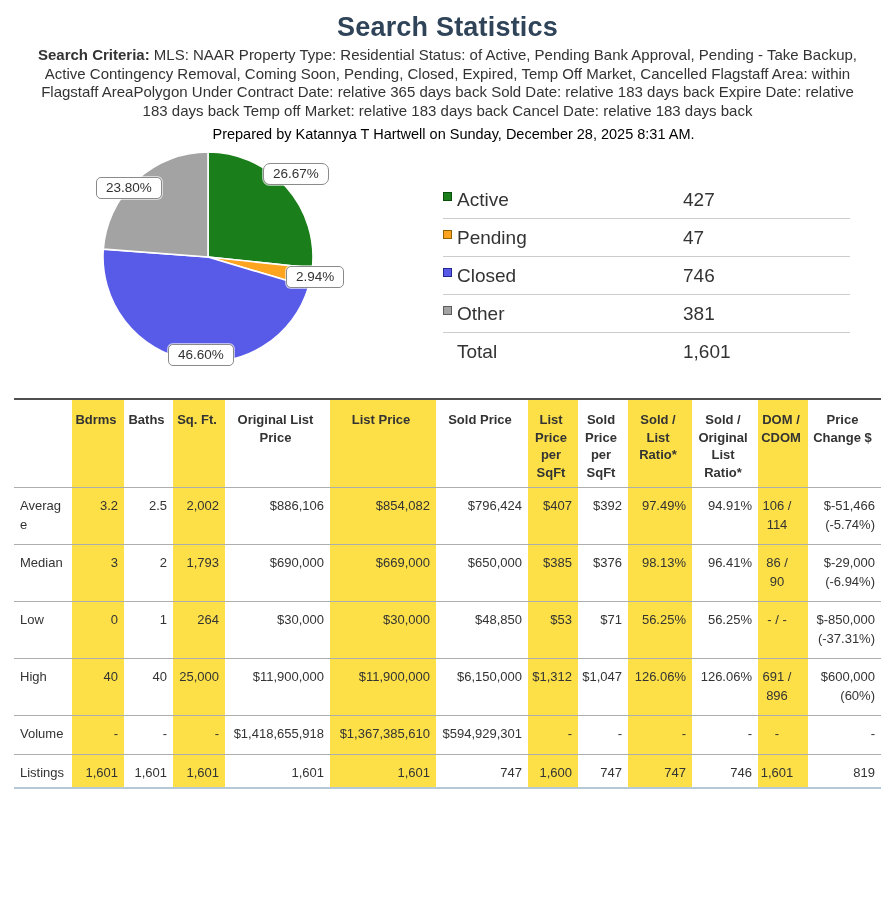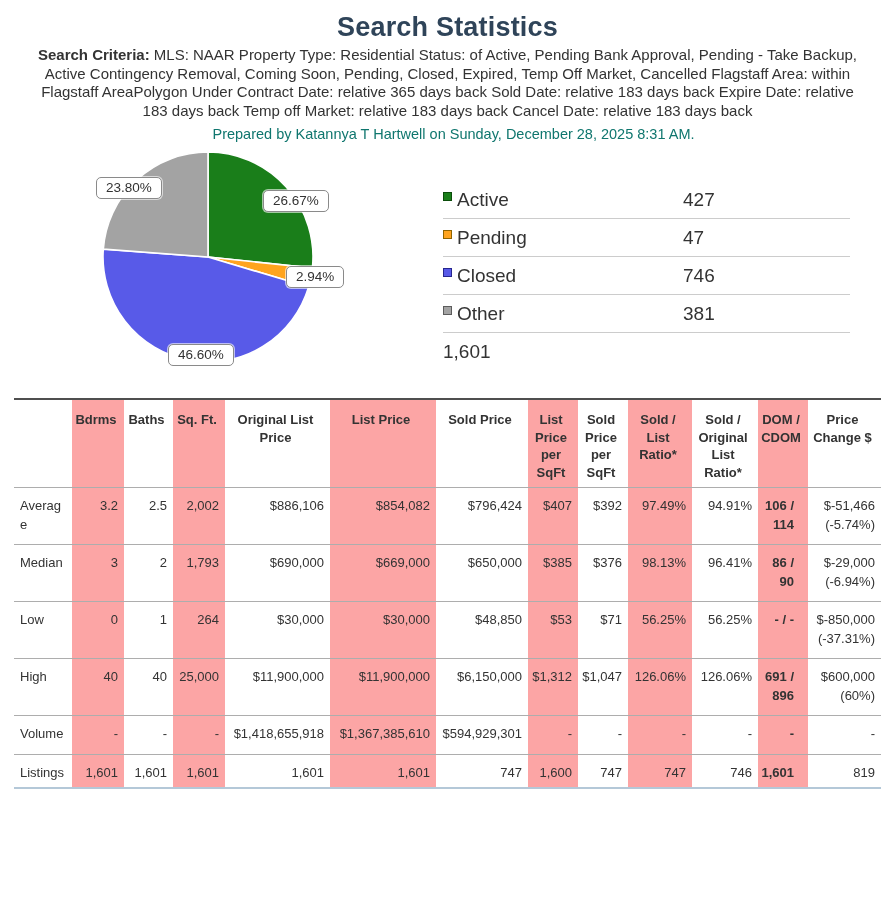--- a/index.html
+++ b/index.html
@@ -25,21 +25,21 @@
     text-align: center;
     font-size: 15px;
     line-height: 1.24;
     color: #333;
   }
   .criteria b { font-weight: bold; }
   .prepared {
     text-align: center;
     font-size: 14.5px;
     margin-top: 2px;
-    color: #0f766e;
+    color: #000000;
     padding-left: 12px;
   }
 
   
   .section-heading {
     font-size: 19px;
     font-weight: bold;
     color: #2f4a63;
     margin-left: 16px;
   }
@@ -55,21 +55,21 @@
     background: #fff;
     border: 1px solid #8a8a8a;
     border-radius: 5px;
     padding: 2px 9px 3px 9px;
     font-size: 13.5px;
     color: #333;
     white-space: nowrap;
     box-shadow: 0 0 0 1px rgba(255,255,255,0.6);
   }
   
-  .pct-active  { left: 263px; top: 44px; }
+  .pct-active  { left: 263px; top: 17px; border-radius: 7px; }
   .pct-pending { left: 286px; top: 120px; }
   .pct-closed  { left: 168px; top: 198px; }
   .pct-other   { left: 96px;  top: 23px; margin-top: 8px; }
 
   
   .legend {
     position: absolute;
     left: 443px;
     top: 35px;
     width: 407px;
@@ -114,22 +114,22 @@
   }
   table.stats th {
     font-weight: bold;
     text-align: center;
     height: 88px;
     padding-top: 11px;
     line-height: 1.35;
   }
   table.stats td { text-align: right; line-height: 1.45; }
   table.stats td.row-label { text-align: left; padding-left: 6px; }
-  table.stats td.center, table.stats th.center { text-align: right; padding-right: 14px; font-weight: bold; }
-  table.stats .colgray { background: #fca5a5; }
+  table.stats td.center, table.stats th.center { text-align: center; padding-right: 14px; }
+  table.stats .colgray { background: #fde047; }
   table.stats tbody tr { border-top: 1px solid #adadad; }
   tr.row-big td { height: 57px; }
   tr.row-mid td { height: 39px; }
   tr.row-sml td { height: 34px; }
 </style>
 </head>
 <body>
 
 <div class="page">
 
@@ -176,20 +176,24 @@
           <div class="legend-value">746</div>
         </div>
         <div class="legend-row">
           <div class="legend-key">
             <span class="legend-marker" style="background: rgb(163, 163, 163); border: 1px solid rgb(92, 92, 92);"></span>
             <span>Other</span>
           </div>
           <div class="legend-value">381</div>
         </div>
         <div class="legend-row">
+          <div class="legend-key">
+            <span class="legend-marker none"></span>
+            <span>Total</span>
+          </div>
           <div class="legend-value">1,601</div>
         </div>
       </div>
   </div>
 
 
   <table class="stats">
     <colgroup>
         <col style="width: 58px;">
         <col style="width: 52px;">

